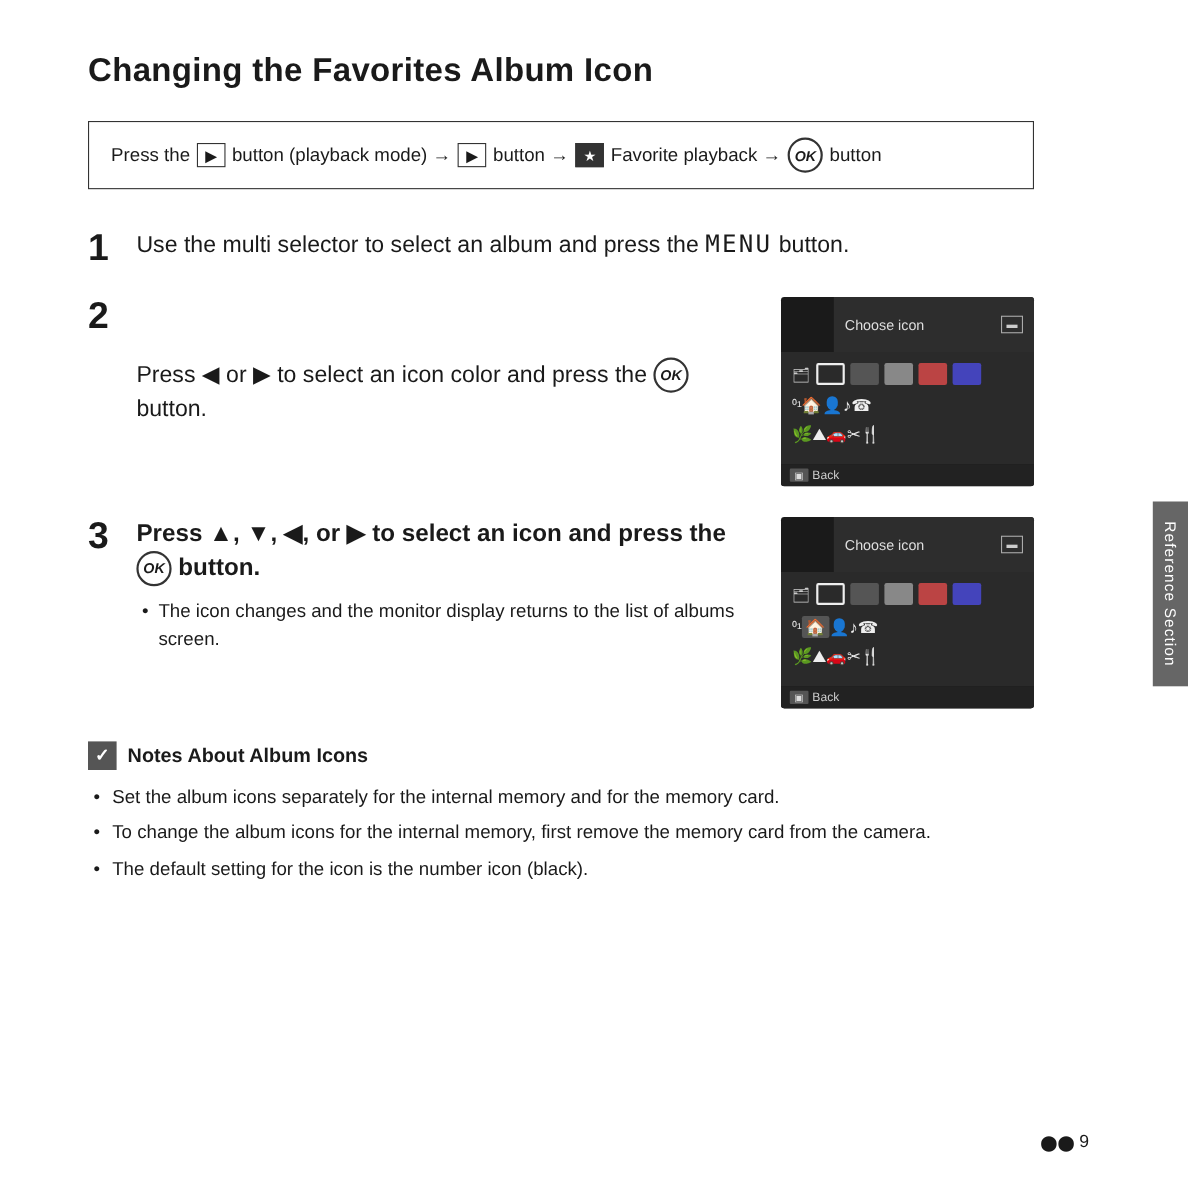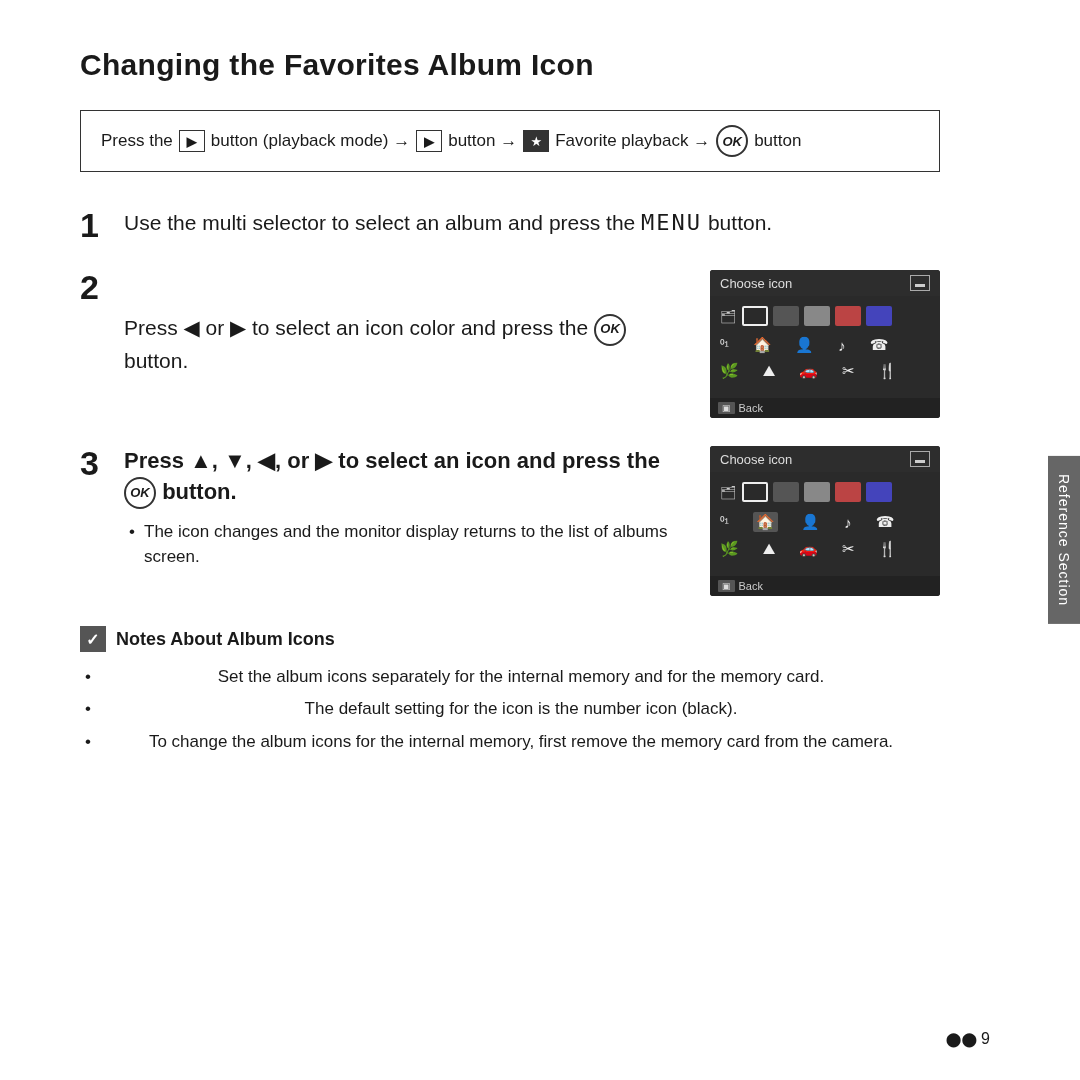--- a/index.html
+++ b/index.html
@@ -124,24 +124,25 @@
       border-radius: 3px;
       padding: 0;
       overflow: hidden;
       margin-top: 0;
     }
 
     .screen-header {
       background: #2d2d2d;
       color: #ddd;
       font-size: 13px;
-      padding: 5px 10px;
+      padding: 17px 10px;
       display: flex;
       align-items: center;
       justify-content: space-between;
+      margin-left: 48px;
     }
 
     .screen-header-right {
       display: inline-flex;
       align-items: center;
       justify-content: center;
       border: 1.5px solid #aaa;
       width: 20px;
       height: 16px;
       font-size: 10px;
@@ -166,21 +167,21 @@
       height: 20px;
       border-radius: 2px;
     }
 
     .color-selected {
       border: 2px solid white;
     }
 
     .icon-row {
       display: flex;
-      gap: 24px;
+      gap: 0;
       align-items: center;
       margin-bottom: 8px;
       color: #eee;
       font-size: 15px;
       padding-left: 2px;
     }
 
     .screen-footer {
       background: #222;
       display: flex;
@@ -278,21 +279,20 @@
       list-style: none;
       padding: 0;
     }
 
     .notes-bullets li {
       font-size: 17px;
       line-height: 1.55;
       padding-left: 22px;
       position: relative;
       margin-bottom: 6px;
-      text-align: center;
     }
 
     .notes-bullets li::before {
       content: '•';
       position: absolute;
       left: 5px;
     }
 
     
     .reference-tab {
@@ -469,22 +469,22 @@
   </div>
 
   
   <div class="notes-section">
     <div class="notes-header">
       <span class="check-icon">✓</span>
       <span>Notes About Album Icons</span>
     </div>
     <ul class="notes-bullets">
       <li>Set the album icons separately for the internal memory and for the memory card.</li>
+      <li>To change the album icons for the internal memory, first remove the memory card from the camera.</li>
       <li>The default setting for the icon is the number icon (black).</li>
-      <li>To change the album icons for the internal memory, first remove the memory card from the camera.</li>
     </ul>
   </div>
 
 </div>
 
 <div class="reference-tab">Reference Section</div>
 
 <div class="page-number">
   <span class="page-icon">⬤⬤</span>
   <span>9</span>

